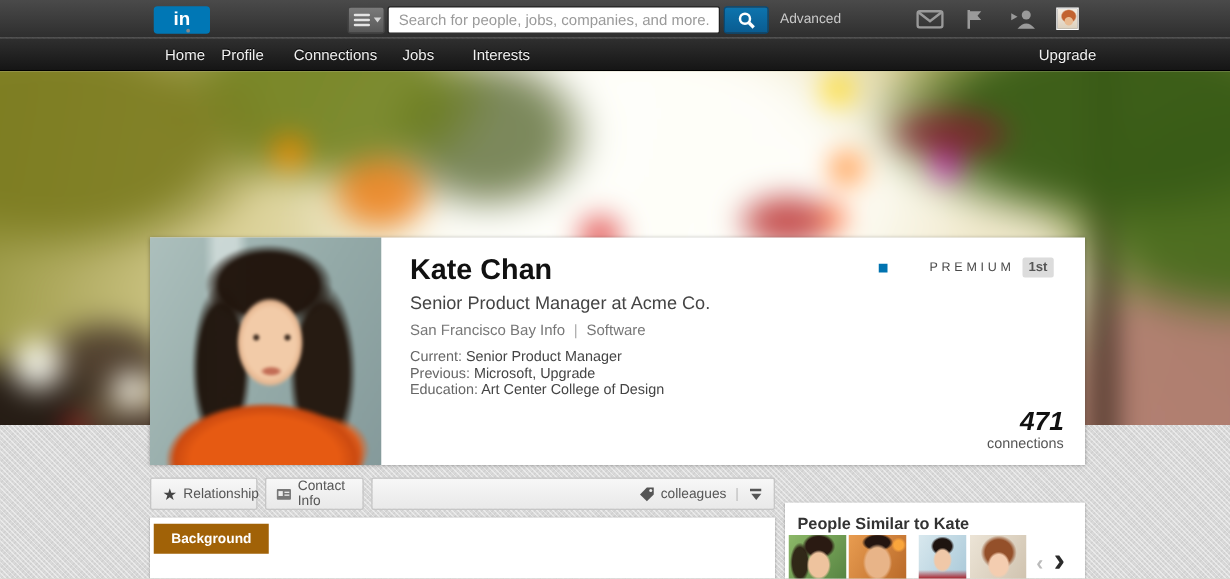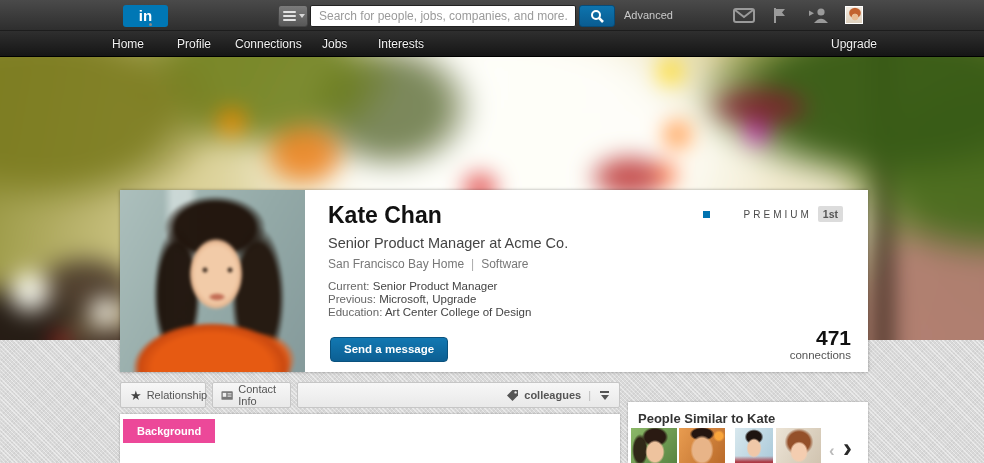--- a/index.html
+++ b/index.html
@@ -124,43 +124,43 @@
   .p-details .val { color:#444; cursor:pointer;text-align:center; }
   .send-btn { position:absolute; left:210px; top:147px; padding:5px 13px 6px;
     background:linear-gradient(#1278b2,#0c5f93); border:1px solid #0a527e; border-radius:4px;
     color:#fff; font-size:11.5px; font-weight:bold; cursor:pointer; font-family:inherit; }
   .premium-row { position:absolute; right:25px; top:16px; display:flex; align-items:center; }
   .premium-sq { width:7px; height:7px; background:#0073b0; margin-right:6px; }
   .premium-txt { font-size:10px; letter-spacing:3px; color:#4a4a4a;padding-left:28px; }
   .degree-badge { margin-left:6px; background:#dcdcdc; color:#555; font-size:10.5px;
     font-weight:bold; padding:2px 5px; border-radius:2px; }
   .conn { position:absolute; right:17px; top:137px; text-align:right; }
-  .conn-count { font-size:21px; font-weight:bold; color:#111; line-height:21px; }
+  .conn-count { font-size:21px; font-weight:bold; color:#111; line-height:21px;font-style:italic; }
   .conn-label { font-size:11.5px; color:#555; margin-top:1px; }
 
   
   .tool { position:absolute; top:382px; height:26px; background:linear-gradient(#f7f7f7,#e9e9e9);
     border:1px solid #c6c6c6; border-radius:2px; display:flex; align-items:center;
     font-size:11px; color:#555; cursor:pointer; }
   .tool-rel { left:120px; width:86px; padding-left:9px; }
   .tool-contact { left:212px; width:79px; padding-left:8px; }
   .tool-notes { left:297px; width:323px; cursor:default; justify-content:flex-end; padding-right:8px; }
   .tool .gap { margin-left:5px; }
   .star-ic { font-size:13px; color:#444; line-height:1; }
-  .tagwrap { display:flex; align-items:center; cursor:pointer;font-weight:bold; }
+  .tagwrap { display:flex; align-items:center; cursor:pointer; }
   .tool-div { color:#bbb; margin:0 7px; }
   .collapse-btn { cursor:pointer; display:flex; flex-direction:column; align-items:center; padding:2px; }
   .collapse-bar { width:9px; height:0; border-top:2px solid #555; }
   .collapse-tri { width:0; height:0; margin-top:2px;
     border-left:4px solid transparent; border-right:4px solid transparent; border-top:5px solid #555; }
 
   
   .bg-panel { position:absolute; left:120px; top:414px; width:500px; height:49px;
     background:#fff; box-shadow:0 0 2px rgba(0,0,0,.3); }
-  .bg-tab { position:absolute; left:3px; top:5px; background:#ec4899; color:#fff;
+  .bg-tab { position:absolute; left:3px; top:5px; background:#a16207; color:#fff;
     font-size:11px; font-weight:bold; padding:6px 14px; cursor:pointer; }
 
   
   .sim-card { position:absolute; left:628px; top:402px; width:240px; height:61px;
     background:#fff; box-shadow:0 0 2px rgba(0,0,0,.3); }
   .sim-title { position:absolute; left:10px; top:9px; font-size:13px; font-weight:bold; color:#333; }
   .sim-av { position:absolute; top:26px; height:40px; cursor:pointer; overflow:hidden; filter:blur(.4px); }
   .av1 { left:3px; width:46px;
     background-image:
       radial-gradient(ellipse 13px 16px at 24px 24px, #eec39e 0 60%, rgba(238,195,158,0) 75%),
@@ -224,48 +224,47 @@
     </svg>
     <svg class="tb-icon ic-person" width="24" height="17" viewBox="0 0 24 17">
       <circle cx="15" cy="5" r="3.6" fill="#9a9a9a"></circle>
       <path d="M8 16 q7 -8.5 14 0 z" fill="#9a9a9a"></path>
       <path d="M3 3.5 l5 2.8 -5 2.8 z" fill="#9a9a9a"></path>
     </svg>
     <div class="tb-avatar"></div>
   </div>
 
   <div class="navbar">
-    <span class="nav-item" style="left:112px">Home</span>
+    <span class="nav-item" style="left:132px">Home</span>
     <span class="nav-item" style="left:177px">Profile</span>
     <span class="nav-item" style="left:235px">Connections</span>
     <span class="nav-item" style="left:322px">Jobs</span>
     <span class="nav-item" style="left:378px">Interests</span>
     <span class="nav-item" style="left:831px">Upgrade</span>
   </div>
 
   <div class="hero">
     <div class="hero-art"></div>
   </div>
 
   <div class="card">
     <div class="photo">
       <div class="photo-art"></div>
     </div>
 
     <div class="p-name">Kate Chan</div>
     <div class="p-headline">Senior Product Manager at Acme Co.</div>
     <div class="p-meta">
-      <span class="lnk">San Francisco Bay Home</span><span class="div">|</span><span class="lnk">Software</span>
+      <span class="lnk">San Francisco Bay Info</span><span class="div">|</span><span class="lnk">Software</span>
     </div>
     <div class="p-details">
       <div><span class="lbl">Current:</span> <span class="val">Senior Product Manager</span></div>
       <div><span class="lbl">Previous:</span> <span class="val">Microsoft, Upgrade</span></div>
       <div><span class="lbl">Education:</span> <span class="val">Art Center College of Design</span></div>
     </div>
-    <button class="send-btn">Send a message</button>
 
     <div class="premium-row">
       <span class="premium-sq"></span>
       <span class="premium-txt">PREMIUM</span>
       <span class="degree-badge">1st</span>
     </div>
 
     <div class="conn">
       <div class="conn-count">471</div>
       <div class="conn-label">connections</div>

